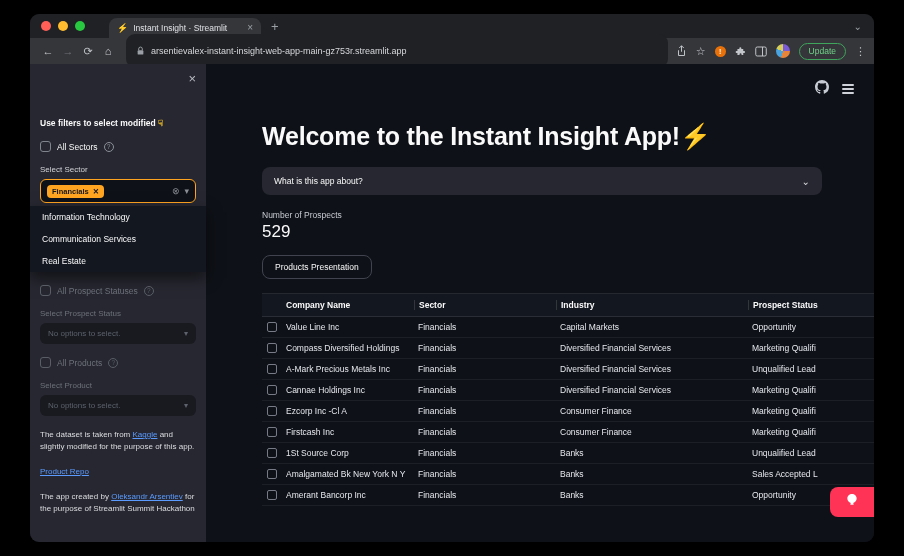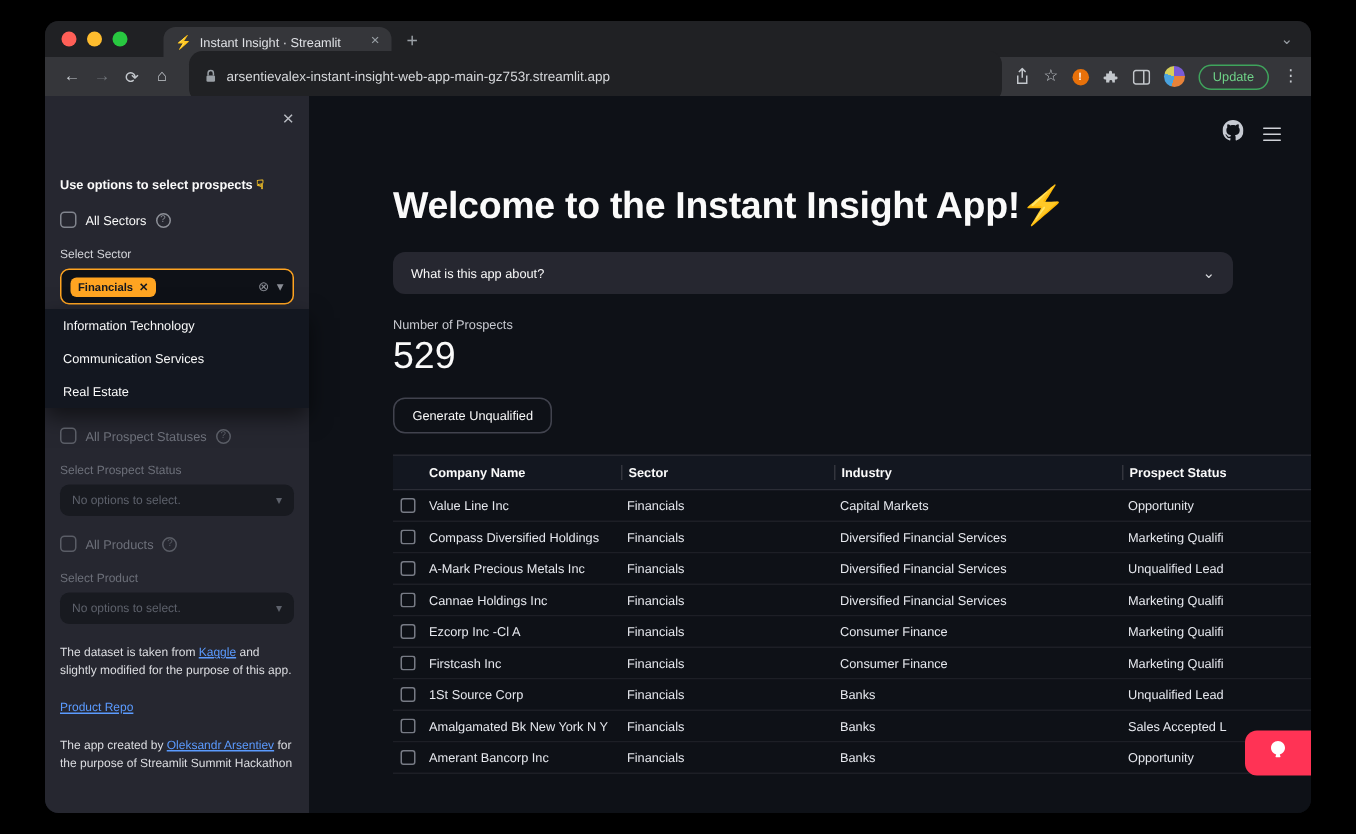--- a/index.html
+++ b/index.html
@@ -67,21 +67,21 @@
   .main { flex:1; position:relative; overflow:hidden; padding-left:56px; }
   .top-icons { position:absolute; top:16px; right:20px; display:flex; gap:13px; align-items:center; }
   .burger { display:flex; flex-direction:column; gap:2.5px; }
   .burger span { display:block; width:12px; height:1.5px; background:#cfd2d8; border-radius:1px; }
   .title { margin-top:58px; font-size:25px; font-weight:bold; color:#fafafa; letter-spacing:-.2px; white-space:nowrap; }
   .expander { margin-top:16px; width:560px; height:28px; background:#262730; border-radius:8px;
               display:flex; align-items:center; padding:0 12px; }
   .expander-label { font-size:8.5px; color:#fafafa; flex:1; }
   .expander-chevron { color:#d8dade; font-size:10px; }
   .metric-label { margin-top:15px; font-size:8.5px; color:#c9cbd2; }
-  .metric-value { font-size:25px; color:#fafafa; margin-top:2px; }
+  .metric-value { font-size:17px; color:#fafafa; margin-top:2px; }
   .gen-btn { margin-top:13px; display:inline-block; border:1px solid #41434e; border-radius:8px;
              background:transparent; color:#fafafa; font-size:8.5px; padding:6px 12px; }
   .table { margin-top:14px; width:678px; font-size:8.5px; }
   .thead { display:flex; height:24px; background:#131720; align-items:center; font-weight:bold; color:#fafafa;
            border-top:1px solid #262830; border-bottom:1px solid #2b2d36; }
   .trow { display:flex; height:21px; align-items:center; border-bottom:1px solid #1d1f26; background:#0e1117; color:#e6e8ee; }
   .tcell { padding-left:4px; white-space:nowrap; overflow:hidden; }
   .c-check { width:20px; display:flex; justify-content:center; padding-left:0; flex-shrink:0; }
   .c0 { width:132px; flex-shrink:0; } .c1 { width:142px; flex-shrink:0; }
   .c2 { width:192px; flex-shrink:0; } .c3 { width:188px; flex-shrink:0; }
@@ -148,21 +148,21 @@
       <span class="update-pill">Update</span>
       <span class="ticon">⋮</span>
     </div>
   </div>
 
   <div class="app">
 
     <div class="sidebar">
       <span class="sb-close">×</span>
 
-      <div class="sb-intro"><span>Use options to select prospects </span><span class="emoji-y">☟</span></div>
+      <div class="sb-intro"><span>Use filters to select modified </span><span class="emoji-y">☟</span></div>
 
       <div class="cb-row">
         <span class="cb-box"></span>
         <span class="cb-label">All Sectors</span>
         <span class="help-ico">?</span>
       </div>
 
       <div class="field-label">Select Sector</div>
 
       <div class="multiselect">
@@ -228,21 +228,21 @@
       <div class="title"><span>Welcome to the Instant Insight App!</span><span class="emoji-y">⚡</span></div>
 
       <div class="expander">
         <span class="expander-label">What is this app about?</span>
         <span class="expander-chevron">⌄</span>
       </div>
 
       <div class="metric-label">Number of Prospects</div>
       <div class="metric-value">529</div>
 
-      <button class="gen-btn">Generate Unqualified</button>
+      <button class="gen-btn">Products Presentation</button>
 
       <div class="table">
         <div class="thead">
           <div class="tcell c-check"></div>
           <div class="tcell c0">Company Name</div>
           <div class="tcell c1">Sector</div>
           <div class="tcell c2">Industry</div>
           <div class="tcell c3">Prospect Status</div>
         </div>
         <div id="table-body">

